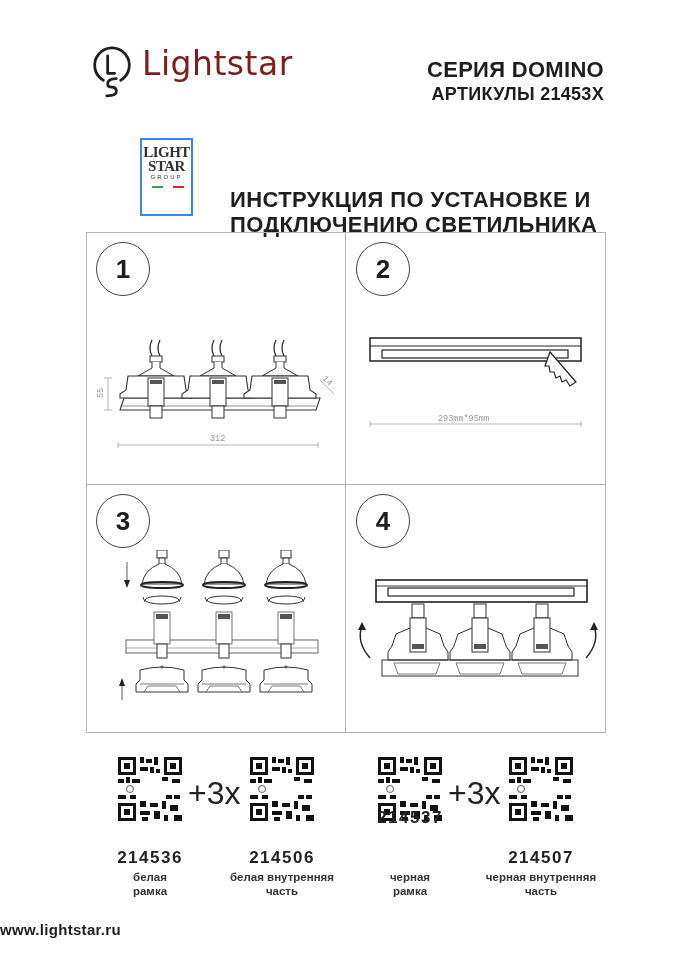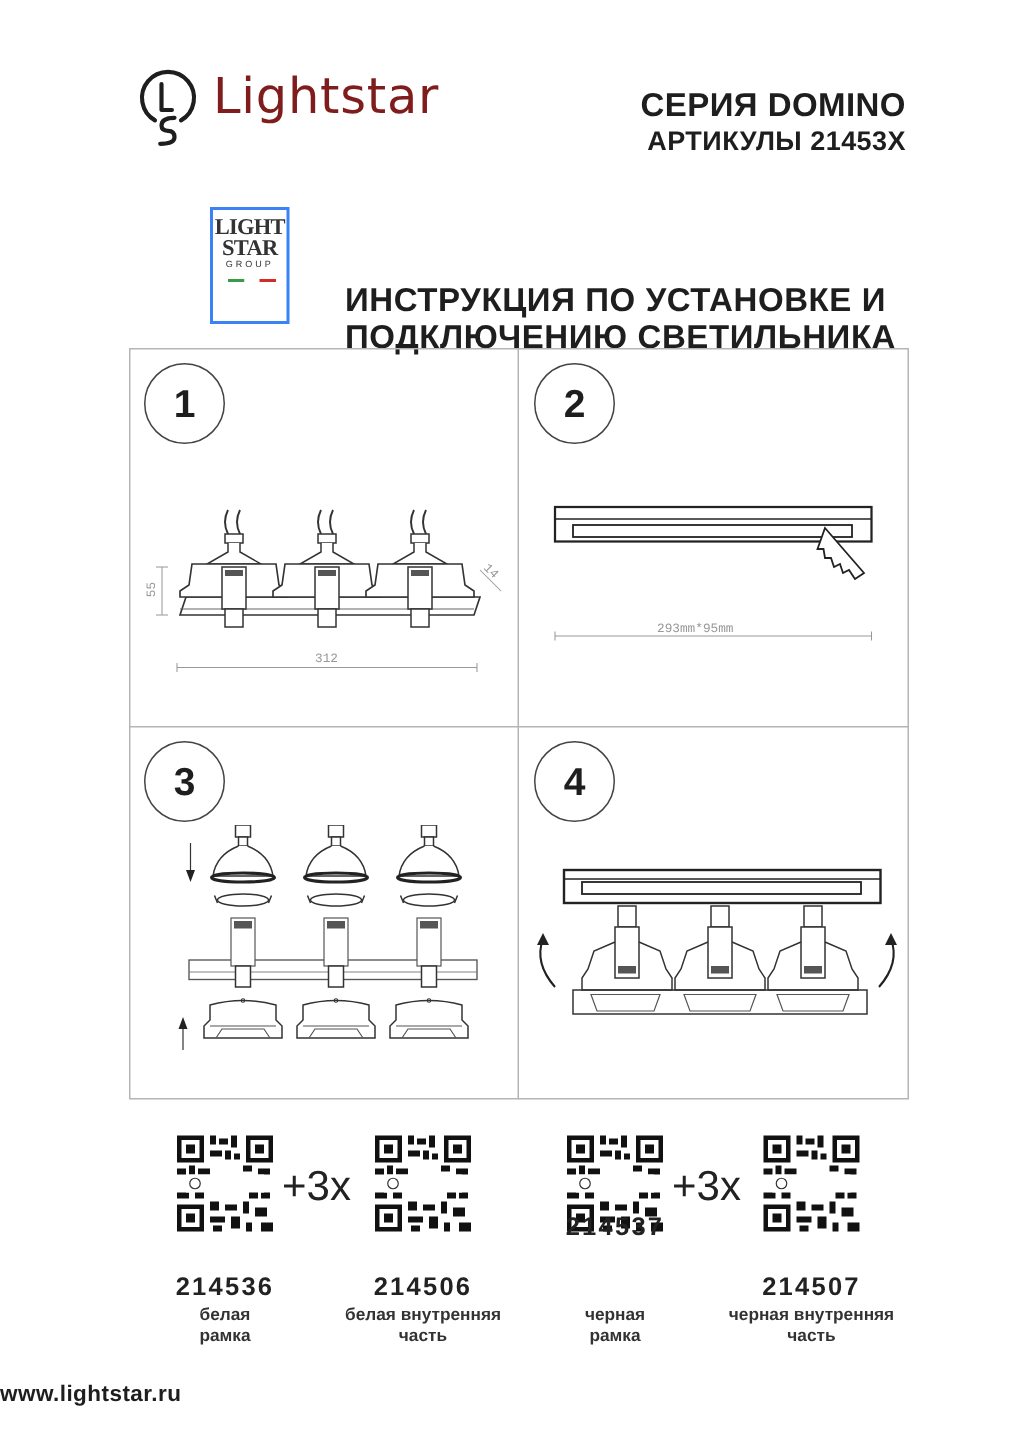--- a/index.html
+++ b/index.html
@@ -18,21 +18,21 @@
   .group-logo .flag span{flex:1;}
   .instr{left:230px;top:147px;font-size:22px;font-weight:700;line-height:25px;color:#1e1e1e;letter-spacing:0.4px;margin-top:40px;}
   
   .grid{left:86px;top:232px;width:520px;height:501px;border:1px solid #b5b5b5;box-sizing:border-box;}
   .vline{left:345px;top:232px;width:1px;height:501px;background:#b5b5b5;}
   .hline{left:86px;top:484px;width:520px;height:1px;background:#b5b5b5;}
   .step{width:54px;height:54px;border:1px solid #444;border-radius:50%;box-sizing:border-box;display:flex;align-items:center;justify-content:center;font-size:26px;font-weight:700;color:#1e1e1e;}
   .dim{font-family:"Liberation Mono",monospace;font-size:8.5px;color:#999;}
   
   .qr{width:68px;height:68px;}
-  .plus3{font-size:28px;color:#222;font-weight:400;letter-spacing:0px;}
+  .plus3{font-size:32px;color:#222;font-weight:400;letter-spacing:0px;}
   .code{font-size:17px;font-weight:700;letter-spacing:1.5px;color:#222;text-align:center;width:140px;}
   .desc{font-size:11.5px;font-weight:700;color:#333;text-align:center;width:140px;line-height:14px;}
   .url{left:0;width:686px;top:921px;font-size:15px;font-weight:700;color:#1e1e1e;letter-spacing:0.3px;}
 </style>
 </head>
 <body>
 
 <svg width="0" height="0" style="position:absolute">
   <defs>
 

